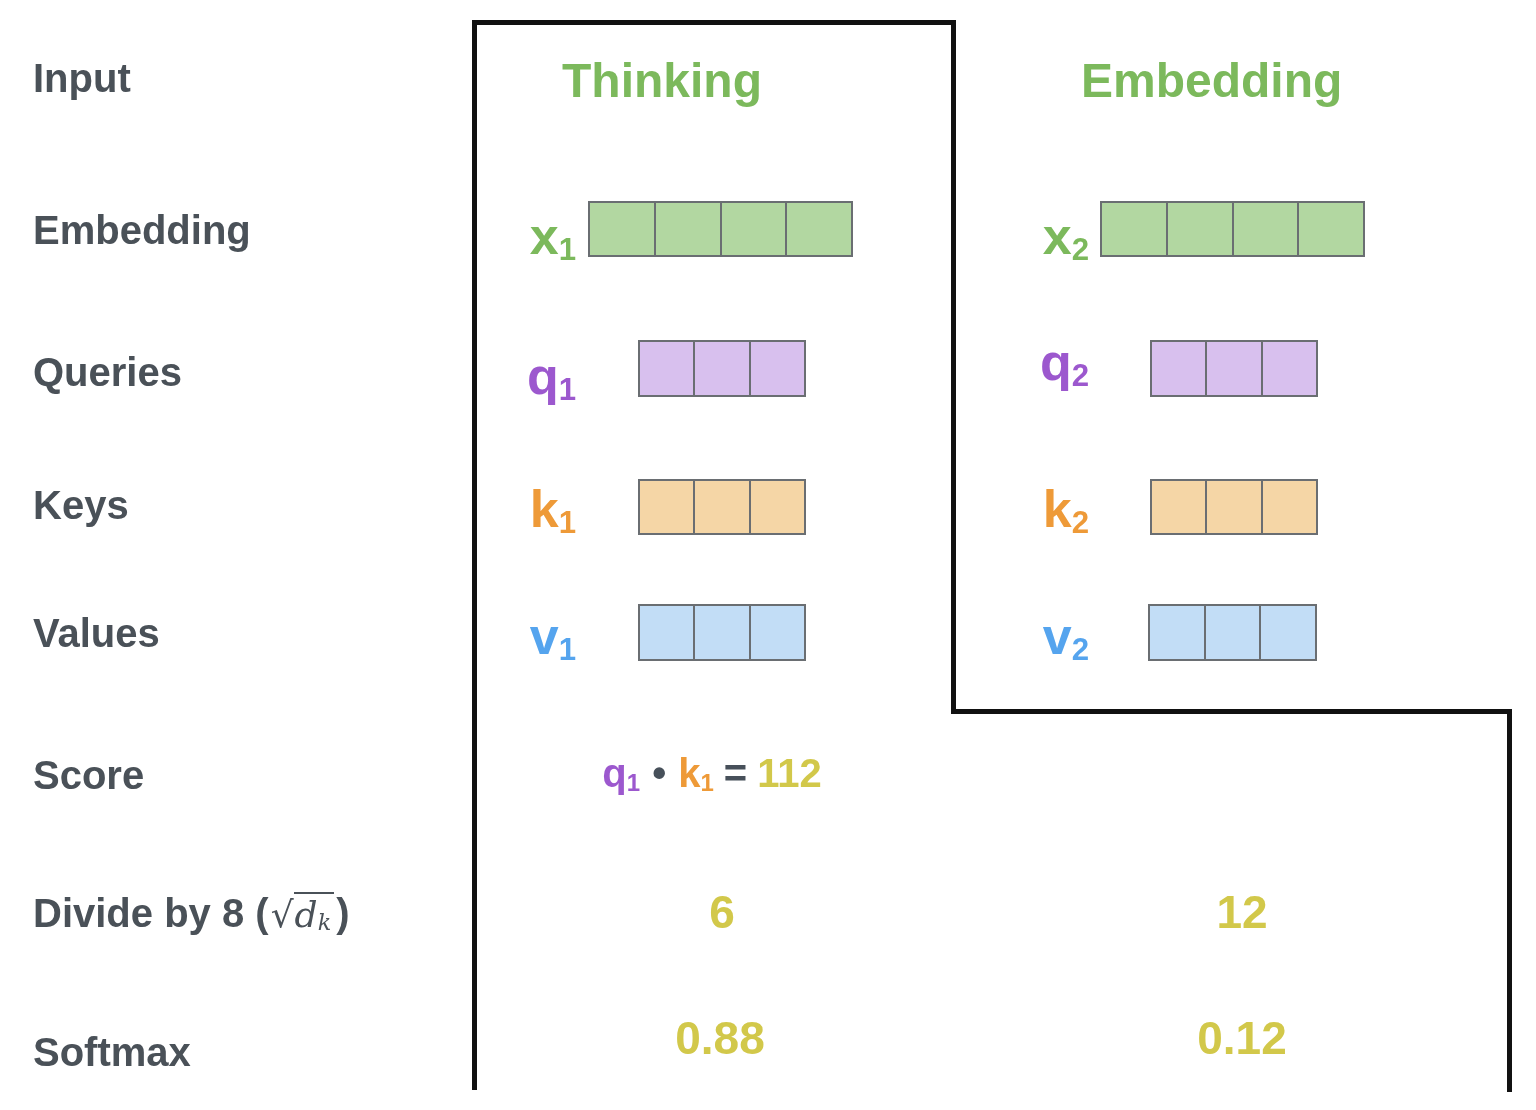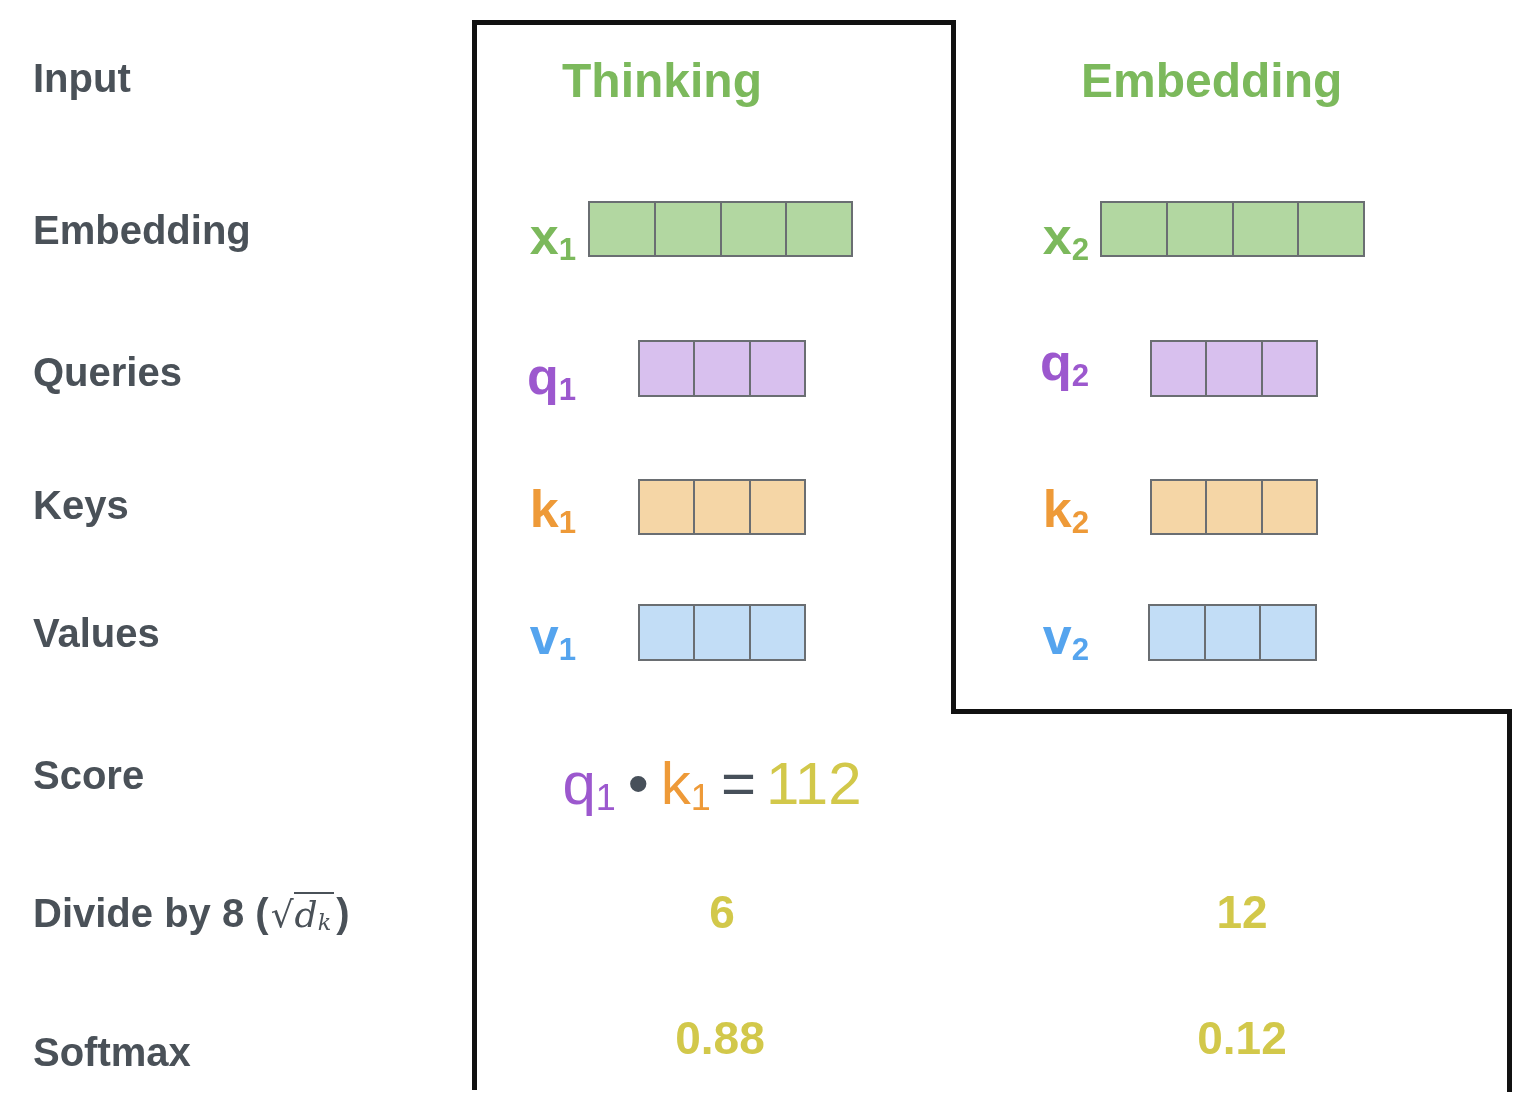--- a/index.html
+++ b/index.html
@@ -64,21 +64,21 @@
   .hl{position:absolute;background:var(--line-black);}
   #hl-left {left:472px;top:20px;width:5px;height:1070px}
   #hl-top  {left:472px;top:20px;width:484px;height:5px}
   #hl-mid  {left:951px;top:20px;width:5px;height:694px}
   #hl-step {left:951px;top:709px;width:561px;height:5px}
   #hl-right{left:1507px;top:709px;width:5px;height:383px}
 
   
   .score-eq{
     position:absolute;top:751px;width:400px;text-align:center;
-    font-size:60px;font-weight:400;line-height:1.1;white-space:nowrap;
+    font-size:40px;font-weight:700;line-height:1.1;white-space:nowrap;
   }
   #eq1{left:512px} #eq2{left:987px}
   .dot-op{margin:0 12px;color:var(--dark)}
   .eq-sign{margin:0 10px;color:var(--dark)}
 
   
   .num{
     position:absolute;width:200px;text-align:center;font-size:46px;
     font-weight:700;line-height:1;color:var(--yellow);white-space:nowrap;
   }

